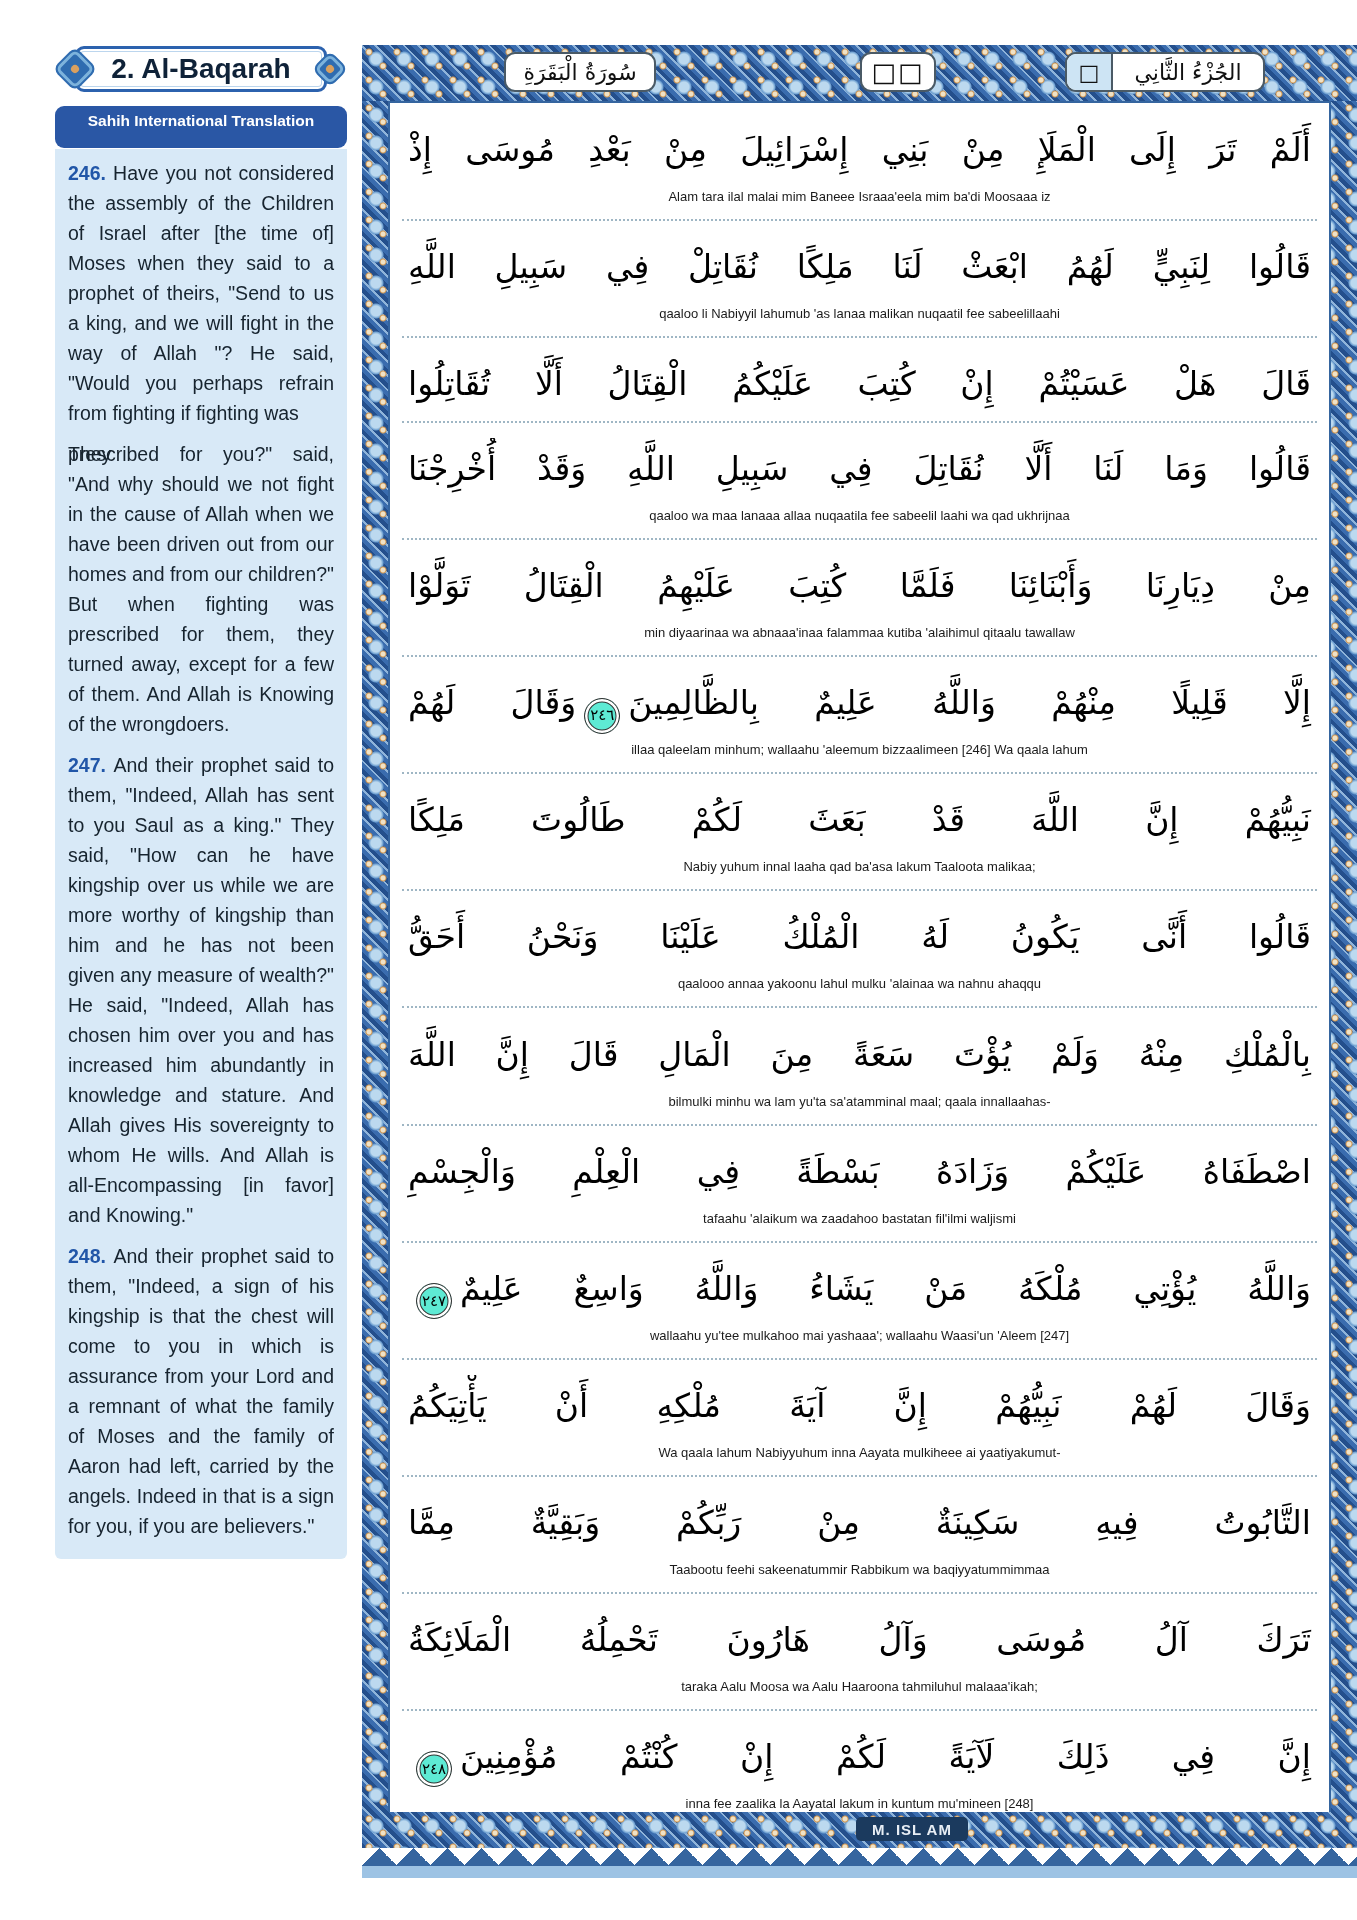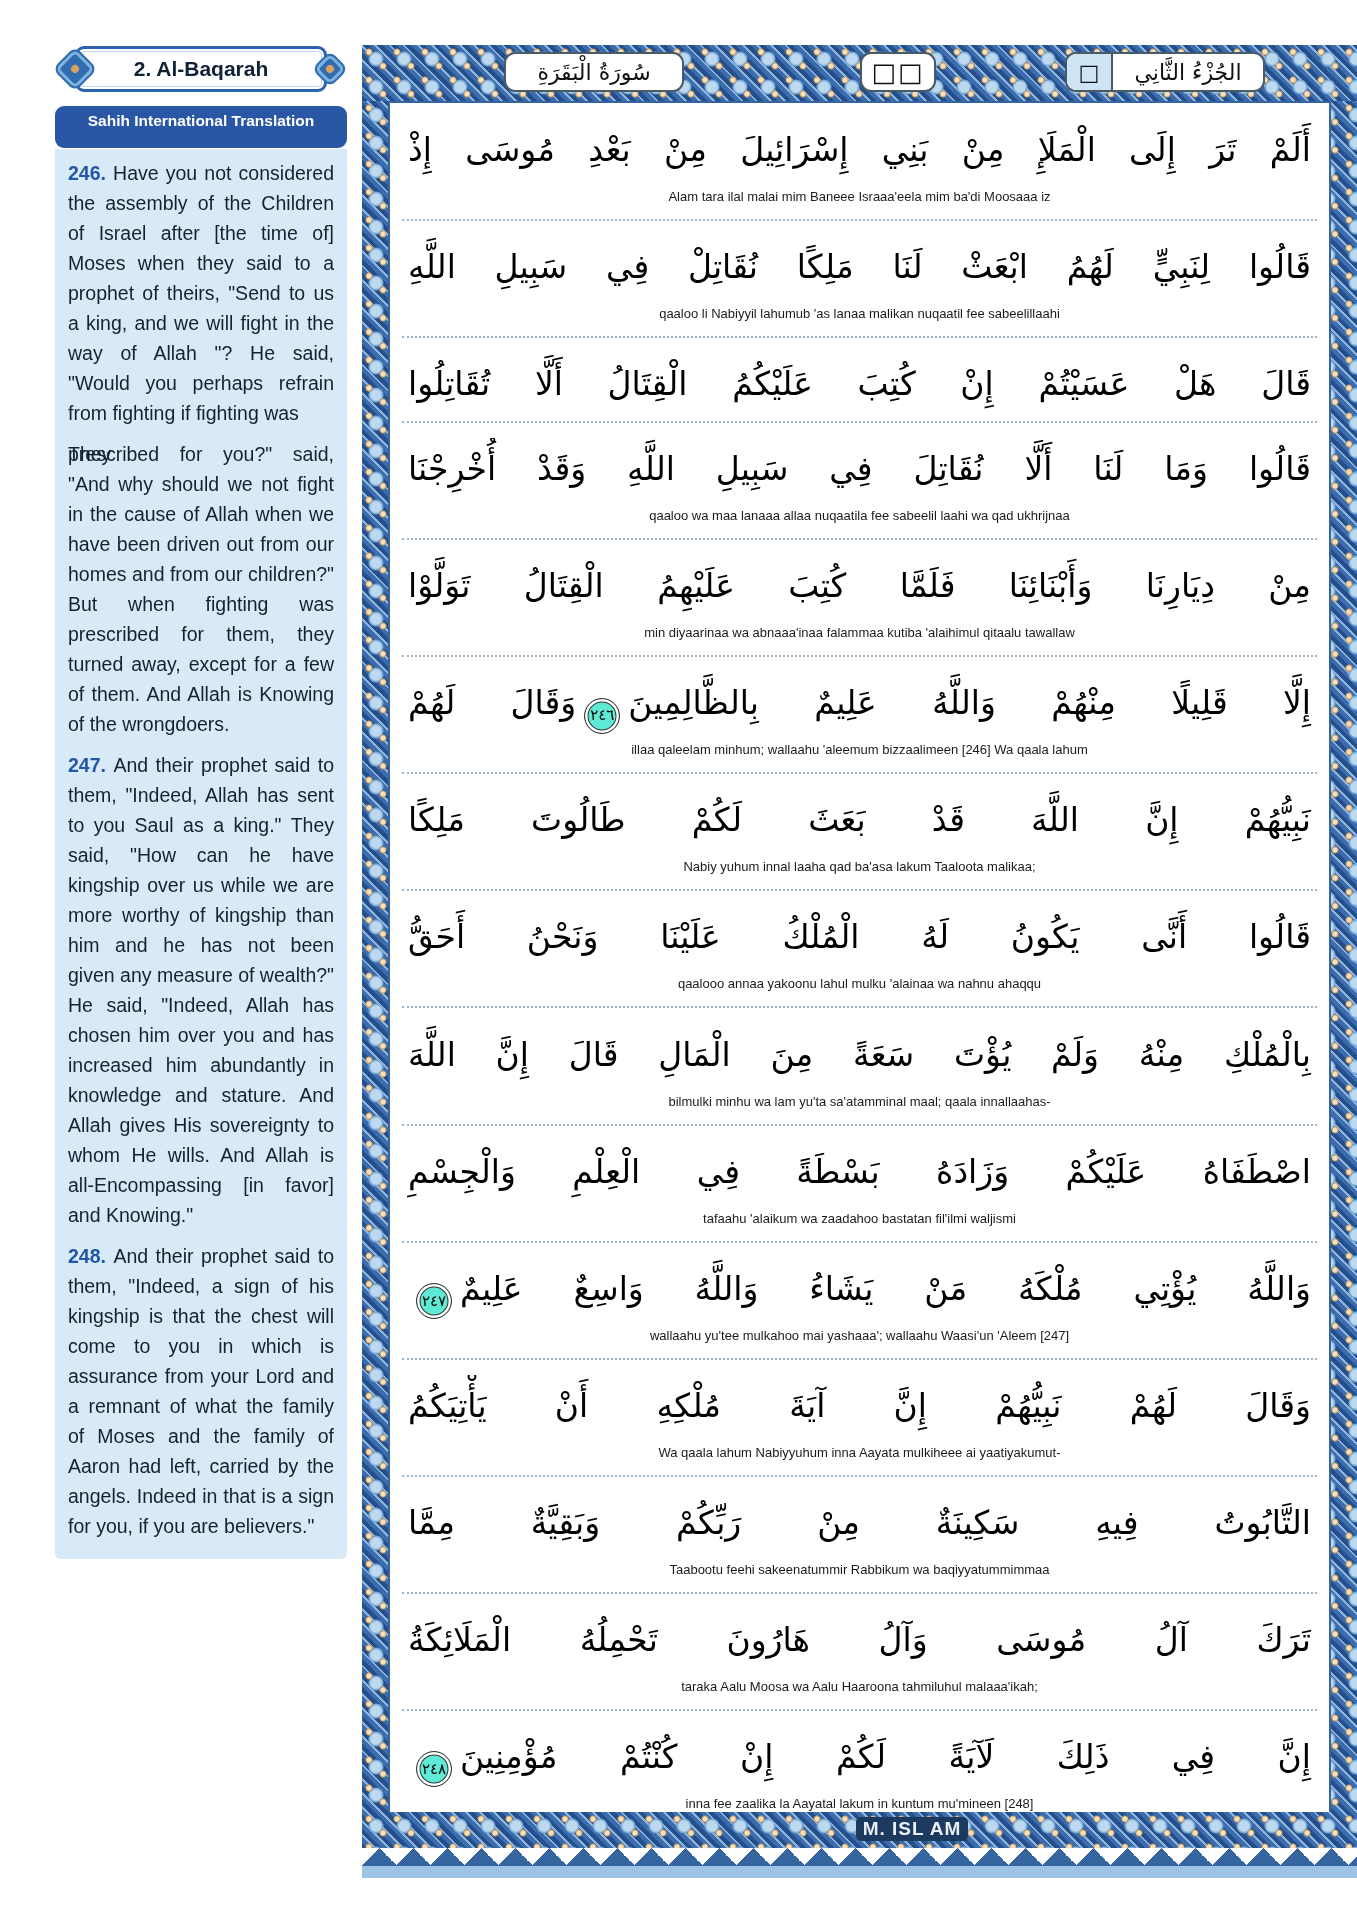--- a/index.html
+++ b/index.html
@@ -9,21 +9,21 @@
   }
 
   
   .left-col{position:absolute;left:55px;top:46px;width:292px;}
 
   .title-cartouche{
     position:relative;margin:0 20px;height:40px;background:#fff;
     border:3px solid #2c62ae;border-radius:9px;
     box-shadow:inset 0 0 0 2px #ffffff, inset 0 0 0 3px #bcd6ee;
     display:flex;align-items:center;justify-content:center;
-    font-weight:bold;font-size:21px;color:#0f2238;z-index:2;
+    font-weight:bold;font-size:28px;color:#0f2238;z-index:2;
   }
   .finial{
     position:absolute;top:50%;width:22px;height:22px;background:#2f6cb0;
     transform:translateY(-50%) rotate(45deg);
     box-shadow:0 0 0 3px #7db3dc, 0 0 0 5px #2f6cb0;border-radius:3px;
   }
   .finial.l{left:-14px;}
   .finial.r{right:-14px;width:16px;height:16px;}
   .finial .dot{
     position:absolute;left:50%;top:50%;width:8px;height:8px;background:#d9a05f;
@@ -69,21 +69,21 @@
   }
 
   .topbar{position:absolute;left:0;right:0;top:0;height:56px;}
   .cart{
     position:absolute;top:7px;height:40px;background:#ffffff;
     border:2px solid #4a5a66;border-radius:11px;
     display:flex;align-items:center;justify-content:center;
     font-family:"DejaVu Sans", sans-serif;font-size:22px;color:#111;
     box-sizing:border-box;
   }
-  .cart-surah{left:142px;width:180px;}
+  .cart-surah{left:142px;width:152px;}
   .cart-mid{left:498px;width:76px;font-size:26px;letter-spacing:2px;}
   .cart-juz{right:92px;width:200px;padding:0;overflow:hidden;}
   .cart-juz .cell-box{
     width:44px;align-self:stretch;background:#cde4f4;border-right:2px solid #4a5a66;
     display:flex;align-items:center;justify-content:center;font-size:22px;
   }
   .cart-juz .cell-txt{flex:1;text-align:center;}
 
   .line-block{
     border-bottom:2px dotted #9fb6c4;
@@ -106,21 +106,21 @@
   .translit{
     font-size:13px;line-height:24px;text-align:center;color:#1b1b1b;
     padding:4px 0 4px;
   }
 
   .botbar{position:absolute;left:0;right:0;bottom:34px;height:36px;}
   .badge{
     position:absolute;left:494px;top:5px;width:112px;height:24px;
     background:#1b3a5e;border-radius:5px;color:#e8eef5;
     display:flex;align-items:center;justify-content:center;
-    font-size:19px;letter-spacing:1px;font-weight:bold;
+    font-size:15px;letter-spacing:1px;font-weight:bold;
   }
   .fringe{
     position:absolute;left:0;right:0;bottom:0;height:34px;
     background-image:
       conic-gradient(from 135deg at 50% 0, #35659f 90deg, rgba(0,0,0,0) 90deg),
       conic-gradient(from 135deg at 50% 0, #9dc3e4 90deg, rgba(0,0,0,0) 90deg);
     background-size:34px 18px,34px 30px;
     background-repeat:repeat-x;
   }
 </style>

